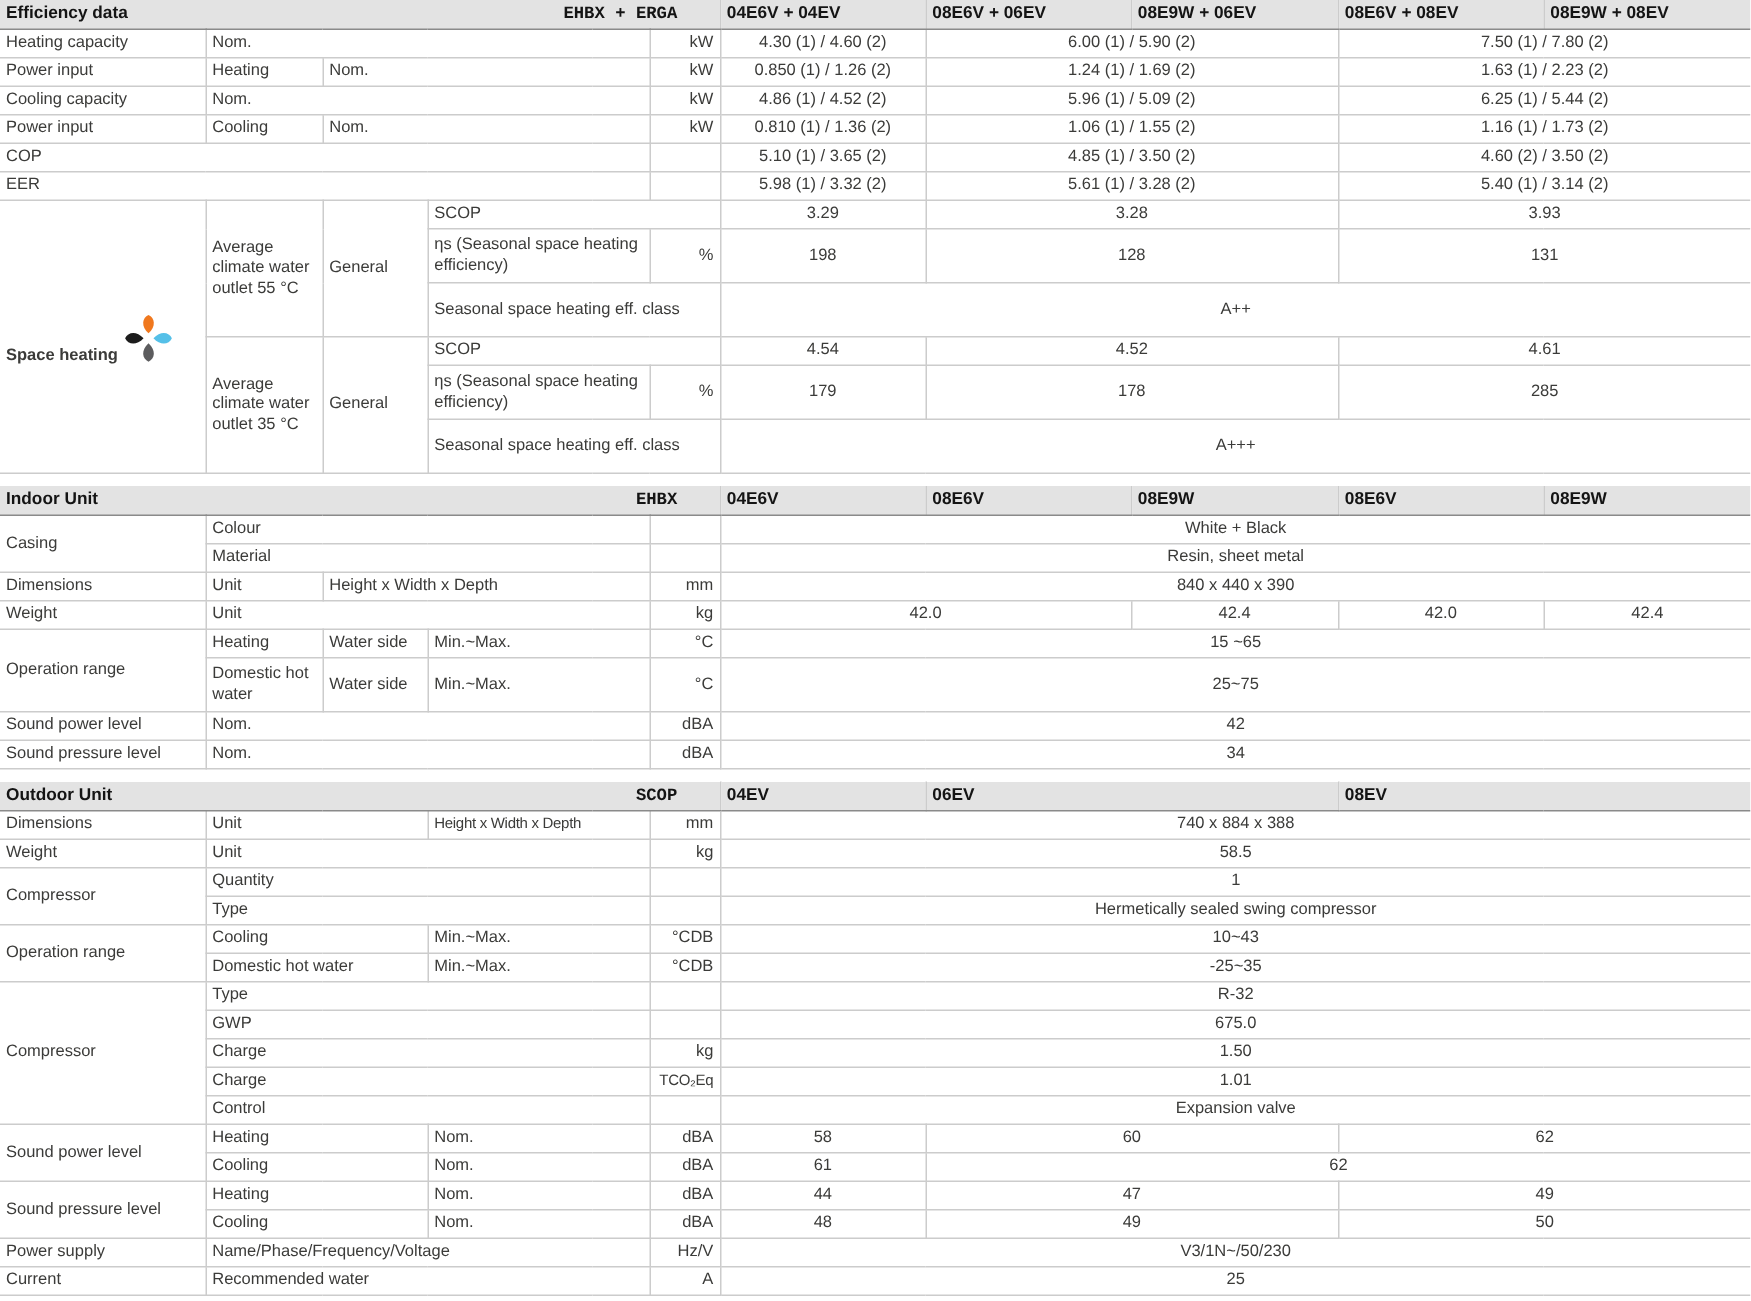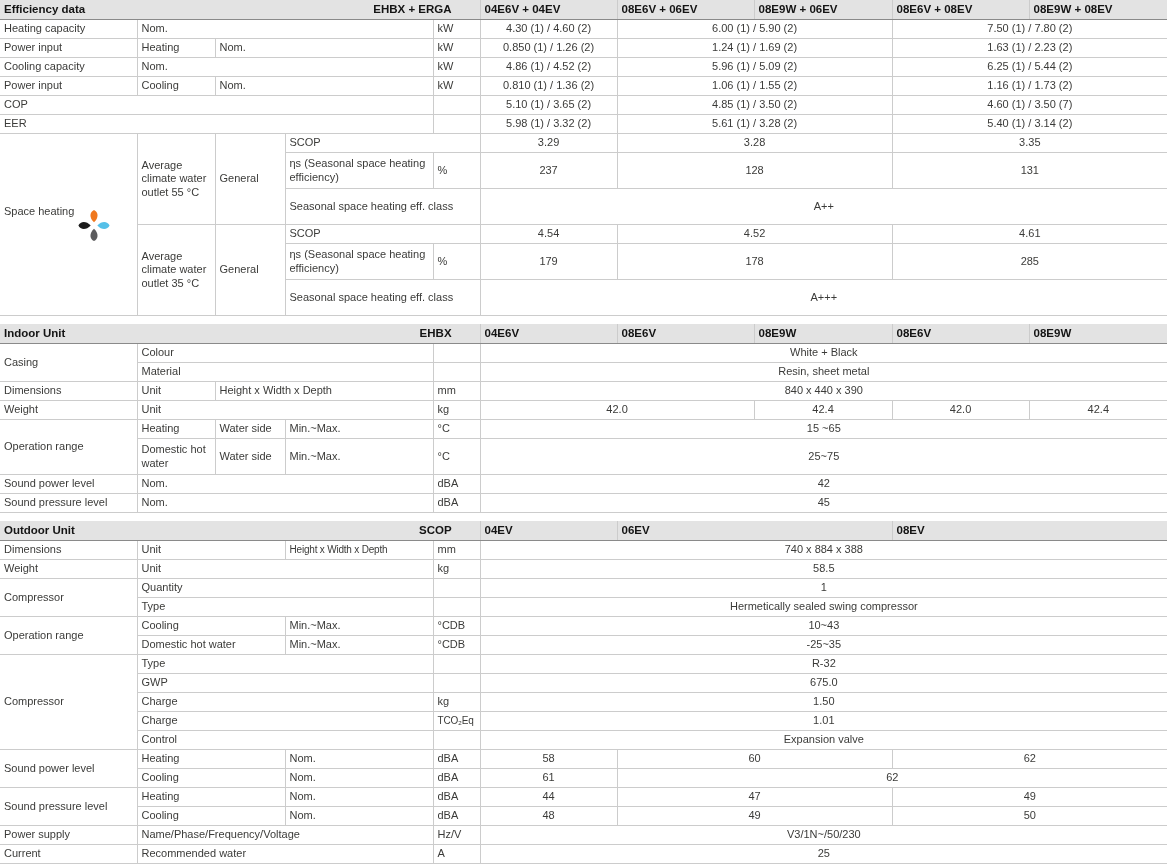--- a/index.html
+++ b/index.html
@@ -34,31 +34,31 @@
   tr.hdr td {
     background:#e3e3e3;
     border-top:0;
     border-bottom:1px solid #8a8a8a;
     font-weight:700;
     color:#141414;
     font-size:11.5px;
     height:17px;
   }
   .tflex { display:flex; justify-content:space-between; align-items:center; }
-  .tflex .model { padding-right:24px; }
+  .tflex .model { padding-right:24px;font-family:Liberation Mono, monospace; }
 
   td.lbl  { text-align:left; }
-  td.unit { padding-right:5px; }
+  td.unit { text-align:right; padding-right:5px; }
   td.val  { text-align:center; }
   td.colh { text-align:left; }
   td.small { font-size:10px; letter-spacing:-0.2px; }
 
   tr.h2 td { height:33px; }
 
-  .sh-flex { display:flex; align-items:flex-start; gap:3px; }
+  .sh-flex { display:flex; align-items:flex-end; gap:3px;font-weight:bold; }
   .sh-flex svg { flex:0 0 auto; margin-top:2px; }
 </style>
 </head>
 <body>
 
 <div class="page">
 
   <table class="spec">
     <colgroup>
       <col style="width:137px">
@@ -119,21 +119,21 @@
       <td class="unit">kW</td>
       <td class="val">0.810 (1) / 1.36 (2)</td>
       <td class="val" colspan="2">1.06 (1) / 1.55 (2)</td>
       <td class="val" colspan="2">1.16 (1) / 1.73 (2)</td>
     </tr>
     <tr>
       <td class="lbl" colspan="5">COP</td>
       <td class="unit"></td>
       <td class="val">5.10 (1) / 3.65 (2)</td>
       <td class="val" colspan="2">4.85 (1) / 3.50 (2)</td>
-      <td class="val" colspan="2">4.60 (1) / 3.50 (7)</td>
+      <td class="val" colspan="2">4.60 (2) / 3.50 (2)</td>
     </tr>
     <tr>
       <td class="lbl" colspan="5">EER</td>
       <td class="unit"></td>
       <td class="val">5.98 (1) / 3.32 (2)</td>
       <td class="val" colspan="2">5.61 (1) / 3.28 (2)</td>
       <td class="val" colspan="2">5.40 (1) / 3.14 (2)</td>
     </tr>
 
     <tr>
@@ -146,26 +146,26 @@
             <path d="M18 2.5 C22.5 4.5 23.5 10.5 18 15.5 C12.5 10.5 13.5 4.5 18 2.5 Z" transform="rotate(180 18 19)" fill="#5c5c5e"></path>
             <path d="M18 2.5 C22.5 4.5 23.5 10.5 18 15.5 C12.5 10.5 13.5 4.5 18 2.5 Z" transform="rotate(270 18 19)" fill="#1c1c1c"></path>
           </svg>
         </div>
       </td>
       <td class="lbl" rowspan="3">Average climate water outlet 55 °C</td>
       <td class="lbl" rowspan="3">General</td>
       <td class="lbl" colspan="3">SCOP</td>
       <td class="val">3.29</td>
       <td class="val" colspan="2">3.28</td>
-      <td class="val" colspan="2">3.35</td>
+      <td class="val" colspan="2">3.93</td>
     </tr>
     <tr class="h2">
       <td class="lbl" colspan="2">ηs (Seasonal space heating efficiency)</td>
       <td class="unit">%</td>
-      <td class="val">237</td>
+      <td class="val">198</td>
       <td class="val" colspan="2">128</td>
       <td class="val" colspan="2">131</td>
     </tr>
     <tr class="h2">
       <td class="lbl" colspan="3">Seasonal space heating eff. class</td>
       <td class="val" colspan="5">A++</td>
     </tr>
     <tr>
       <td class="lbl" rowspan="3">Average climate water outlet 35 °C</td>
       <td class="lbl" rowspan="3">General</td>
@@ -261,21 +261,21 @@
     <tr>
       <td class="lbl">Sound power level</td>
       <td class="lbl" colspan="4">Nom.</td>
       <td class="unit">dBA</td>
       <td class="val" colspan="5">42</td>
     </tr>
     <tr>
       <td class="lbl">Sound pressure level</td>
       <td class="lbl" colspan="4">Nom.</td>
       <td class="unit">dBA</td>
-      <td class="val" colspan="5">45</td>
+      <td class="val" colspan="5">34</td>
     </tr>
   </tbody>
     </table>
 
   <table class="spec">
     <colgroup>
       <col style="width:137px">
         <col style="width:78px">
         <col style="width:70px">
       <col style="width:110px">

